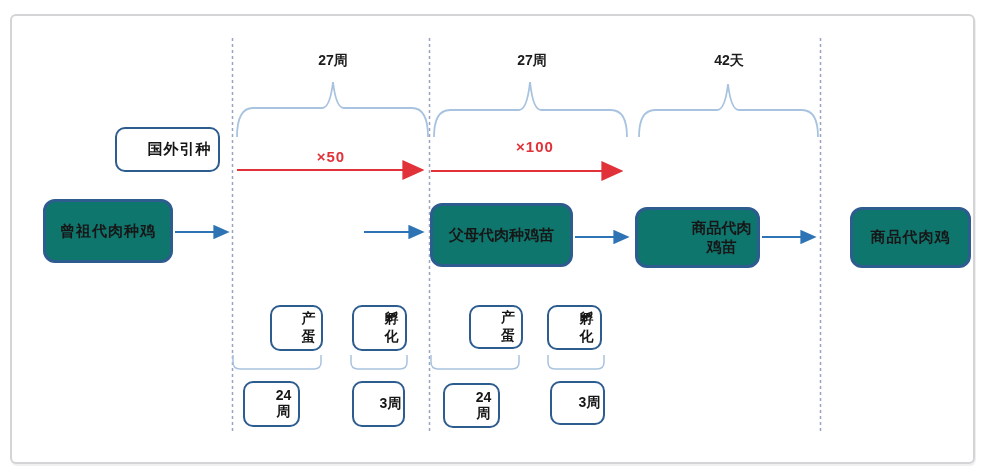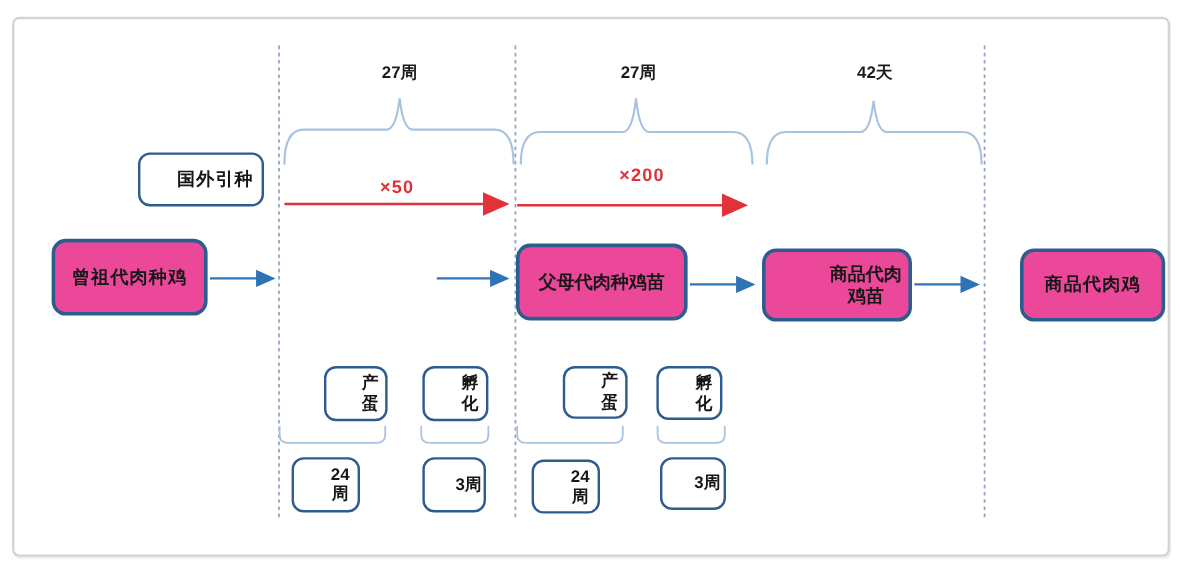--- a/index.html
+++ b/index.html
@@ -12,21 +12,21 @@
   }
   .frame{
     position:absolute;left:10px;top:14px;width:961px;height:446px;
     border:2px solid #d4d4d6;border-radius:6px;
     box-shadow:1px 2px 0 rgba(0,0,0,0.06);
     background:#ffffff;
   }
   .layer{position:absolute;left:0;top:0;width:985px;height:476px;}
   .node{
     position:absolute;display:flex;align-items:center;justify-content:center;
-    background:#ec4899;border:3px solid #2d5c8e;border-radius:12px;
+    background:#0f766e;border:3px solid #2d5c8e;border-radius:12px;
     font-weight:bold;font-size:15px;color:#161616;letter-spacing:1px;
     box-sizing:border-box;z-index:3;text-align:center;
   }
   .mini{
     position:absolute;display:flex;align-items:center;justify-content:center;
     background:#ffffff;border:2.5px solid #2d5c8e;border-radius:10px;
     font-weight:bold;font-size:14px;color:#161616;
     box-sizing:border-box;z-index:3;text-align:center;padding-left:24px;
   }
   .toplabel{
@@ -75,21 +75,21 @@
     <path d="M351,355 L351,362 Q351,369 358,369 L400,369 Q407,369 407,362 L407,355" fill="none" stroke="#a8c3e0" stroke-width="1.5"></path>
     <path d="M431,355 L431,362 Q431,369 438,369 L512,369 Q519,369 519,362 L519,355" fill="none" stroke="#a8c3e0" stroke-width="1.5"></path>
     <path d="M548,355 L548,362 Q548,369 555,369 L597,369 Q604,369 604,362 L604,355" fill="none" stroke="#a8c3e0" stroke-width="1.5"></path>
   </svg>
 
   <div class="toplabel" style="left:298px;top:52px;">27周</div>
   <div class="toplabel" style="left:497px;top:52px;">27周</div>
   <div class="toplabel" style="left:694px;top:52px;">42天</div>
 
   <div class="redlabel" style="left:291px;top:148px;">×50</div>
-  <div class="redlabel" style="left:495px;top:138px;">×200</div>
+  <div class="redlabel" style="left:495px;top:138px;">×100</div>
 
   <div class="mini" style="left:115px;top:127px;width:105px;height:45px;font-size:15px;letter-spacing:1px;">国外引种</div>
 
   <div class="node" style="left:43px;top:199px;width:130px;height:64px;">曾祖代肉种鸡</div>
   <div class="node" style="left:430px;top:203px;width:143px;height:64px;letter-spacing:0;">父母代肉种鸡苗</div>
   <div class="node" style="left:635px;top:207px;width:125px;height:61px;letter-spacing:0;padding-left:48px;">商品代肉鸡苗</div>
   <div class="node" style="left:850px;top:207px;width:121px;height:61px;">商品代肉鸡</div>
 
   <div class="mini" style="left:270px;top:305px;width:53px;height:46px;">产蛋</div>
   <div class="mini" style="left:352px;top:305px;width:55px;height:46px;">孵化</div>

